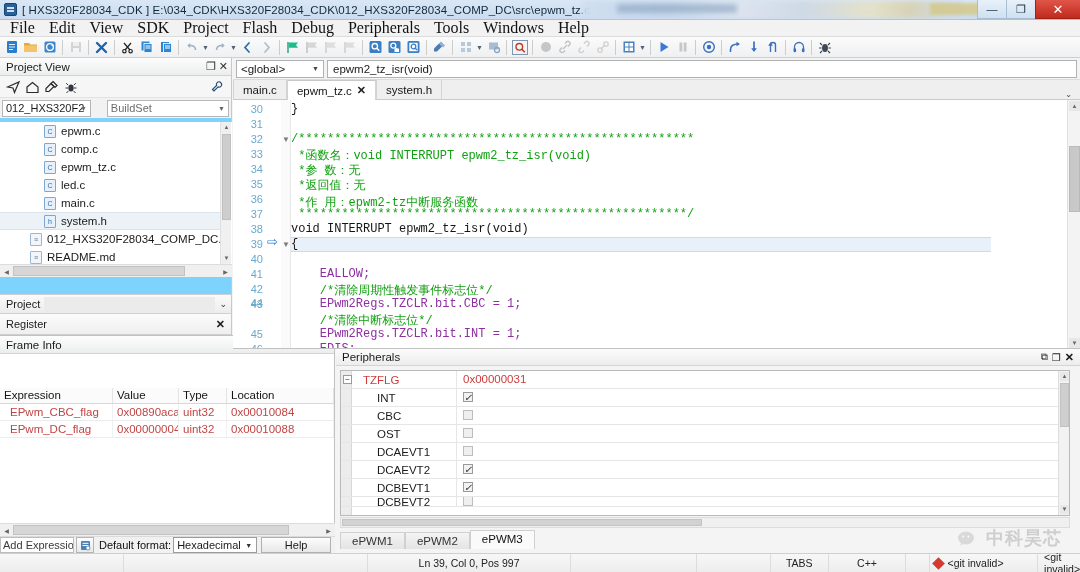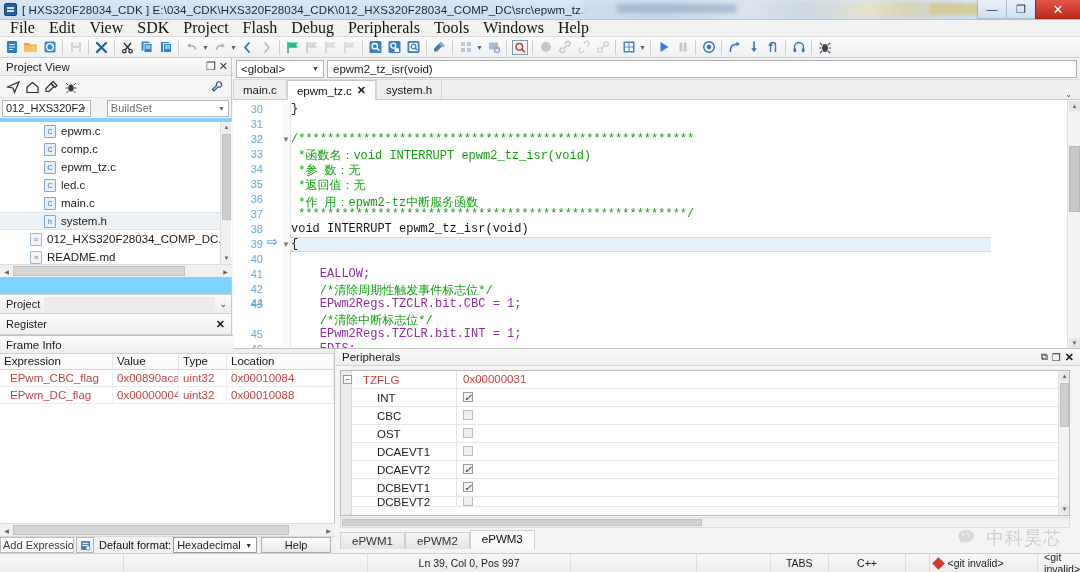--- a/index.html
+++ b/index.html
@@ -135,21 +135,21 @@
   .reg-dock { position:absolute; left:0; top:314px; width:232px; height:21px;
               background:linear-gradient(#fbfbfb,#efefef);
               border-bottom:1px solid #cfcfcf; border-right:1px solid #c8c8c8;
               display:flex; align-items:center; padding:0 6px; }
 
   
   .frameinfo { position:absolute; left:0; top:335px; width:335px; height:237px;
                background:#fff; border-right:1px solid #c2c2c2;
                border-top:1px solid #c2c2c2; }
   .fi-grid-head { display:flex; height:16px; background:#fbfbfb;
-                  border-bottom:1px solid #d8d8d8; }
+                  border-bottom:1px solid #d8d8d8;margin-top:34px; }
   .fi-grid-head div { font-size:11.5px; padding-left:4px; color:#141414;
                       border-right:1px solid #e4e4e4; line-height:15px; }
   .fi-row { display:flex; height:17px; border-bottom:1px solid #ececec; }
   .fi-row div { font-size:11.5px; padding-left:4px; color:#c14545;
                 border-right:1px solid #f0f0f0; line-height:16px;
                 white-space:nowrap; overflow:hidden; }
   .fi-row div:first-child { padding-left:10px; }
 
   .fi-bottom { position:absolute; left:0; bottom:36px; width:335px; height:13px; }
   .exprbar { position:absolute; left:0; bottom:19px; width:335px; height:17px;
@@ -249,21 +249,21 @@
                    background:#d2d2d2; border:1px solid #c4c4c4; }
   .ptabs { position:absolute; left:4px; top:181px; height:19px;
            display:flex; align-items:flex-end; }
   .ptab { height:17px; padding:0 11px; font-size:11.5px; color:#333;
           background:linear-gradient(#f4f4f4,#e4e4e4);
           border:1px solid #d0d0d0; border-bottom:none; line-height:16px; }
   .ptab.active { background:#fafafa; height:19px; color:#111; }
 
   
   .watermark { position:absolute; right:18px; bottom:22px; display:flex;
-               align-items:center; gap:5px; opacity:.42; }
+               align-items:flex-end; gap:5px; opacity:.42;font-weight:bold; }
   .wm-text { font-size:18px; color:#9a9a9a; letter-spacing:1px;
              font-family:"DejaVu Sans", sans-serif; }
 
   
   .statusbar { position:absolute; left:0; bottom:0; width:1080px; height:19px;
                background:linear-gradient(#f7f7f7,#ededed);
                border-top:1px solid #cfcfcf; display:flex; align-items:center;
                font-size:10.5px; color:#222; }
   .sb-cell { height:19px; display:flex; align-items:center; justify-content:center;
              border-right:1px solid #dcdcdc; }

